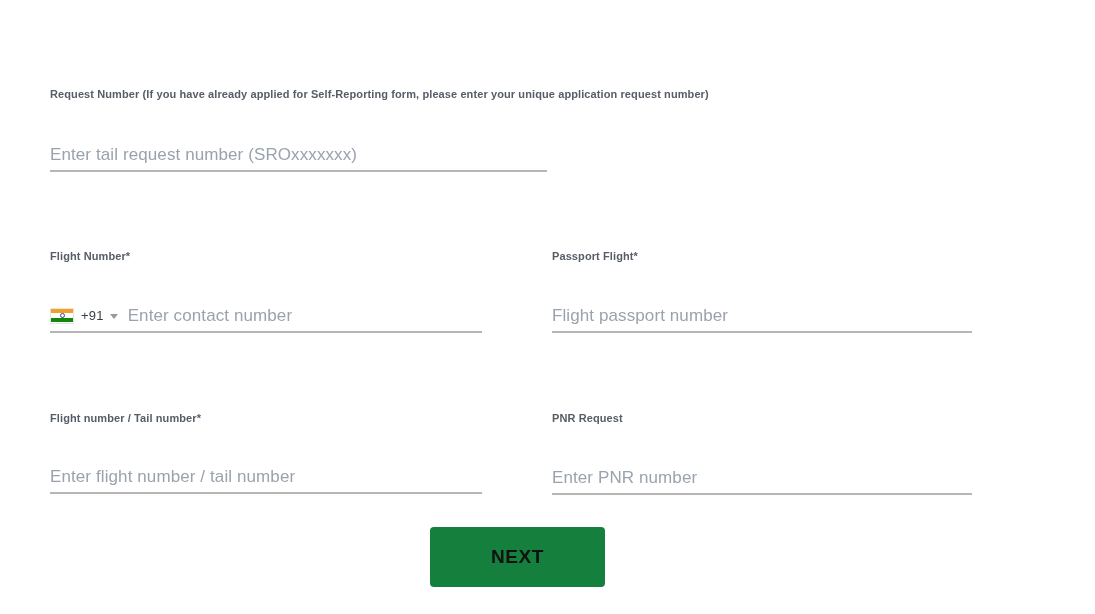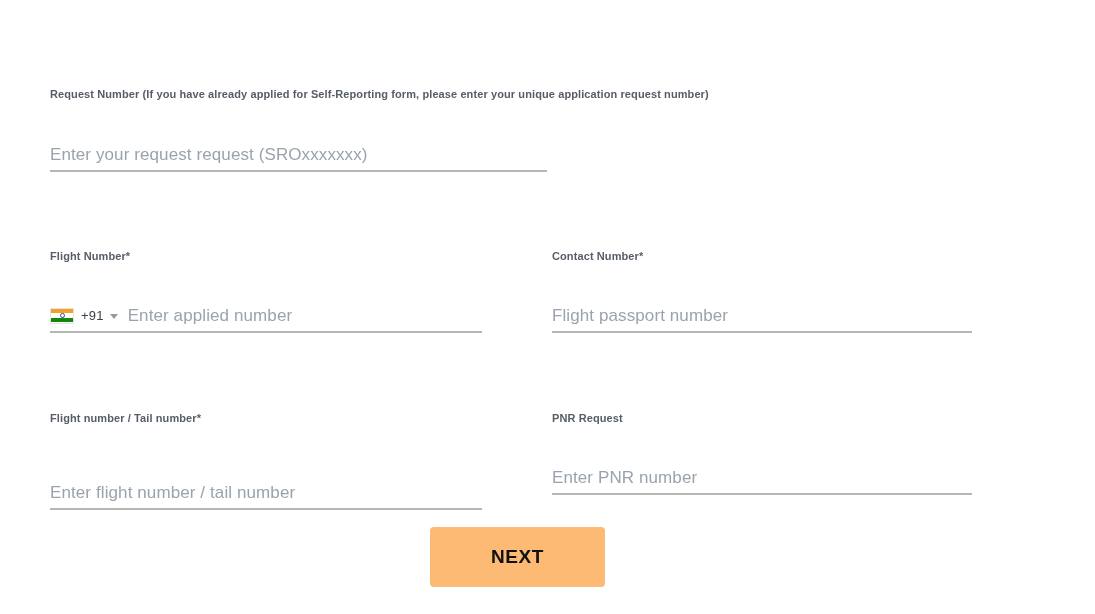--- a/index.html
+++ b/index.html
@@ -93,21 +93,21 @@
   }
 
   
   #field-flight-number {
     left: 50px;
     top: 408px;
     width: 432px;
   }
   #field-flight-number .field-input-wrap {
     width: 432px;
-    margin-top: 50px;
+    margin-top: 34px;
   }
 
   #field-pnr-number {
     left: 552px;
     top: 408px;
     width: 420px;
   }
   #field-pnr-number .field-input-wrap {
     width: 420px;
     margin-top: 35px;
@@ -174,21 +174,21 @@
     margin-top: 1px;
   }
 
   
   #next-button {
     position: absolute;
     left: 430px;
     top: 527px;
     width: 175px;
     height: 60px;
-    background: #fdba74;
+    background: #15803d;
     border: none;
     border-radius: 4px;
     color: #111111;
     font-family: "Liberation Sans", sans-serif;
     font-size: 19px;
     font-weight: bold;
     letter-spacing: 0.6px;
     cursor: pointer;
     padding: 0;
     line-height: 60px;
@@ -196,43 +196,43 @@
   }
 </style>
 </head>
 <body>
 
 <div class="form-root">
 
   <div class="field" id="field-request-number">
     <div class="field-label">Request Number (If you have already applied for Self-Reporting form, please enter your unique application request number)</div>
     <div class="field-input-wrap">
-      <span class="placeholder">Enter your request request (SROxxxxxxx)</span>
+      <span class="placeholder">Enter tail request number (SROxxxxxxx)</span>
     </div>
   </div>
 
   <div class="field" id="field-contact-number">
     <div class="field-label"><span>Flight Number</span><span class="req">*</span></div>
     <div class="field-input-wrap">
       <span class="country-select">
         <span class="flag">
           <span class="stripe s-saffron"></span>
           <span class="stripe s-white"></span>
           <span class="stripe s-green"></span>
           <span class="chakra"></span>
         </span>
         <span class="dial-code">+91</span>
         <span class="caret-down"></span>
       </span>
-      <span class="placeholder">Enter applied number</span>
+      <span class="placeholder">Enter contact number</span>
     </div>
   </div>
 
   <div class="field" id="field-passport-number">
-    <div class="field-label"><span>Contact Number</span><span class="req">*</span></div>
+    <div class="field-label"><span>Passport Flight</span><span class="req">*</span></div>
     <div class="field-input-wrap">
       <span class="placeholder">Flight passport number</span>
     </div>
   </div>
 
   <div class="field" id="field-flight-number">
     <div class="field-label"><span>Flight number / Tail number</span><span class="req">*</span></div>
     <div class="field-input-wrap">
       <span class="placeholder">Enter flight number / tail number</span>
     </div>

